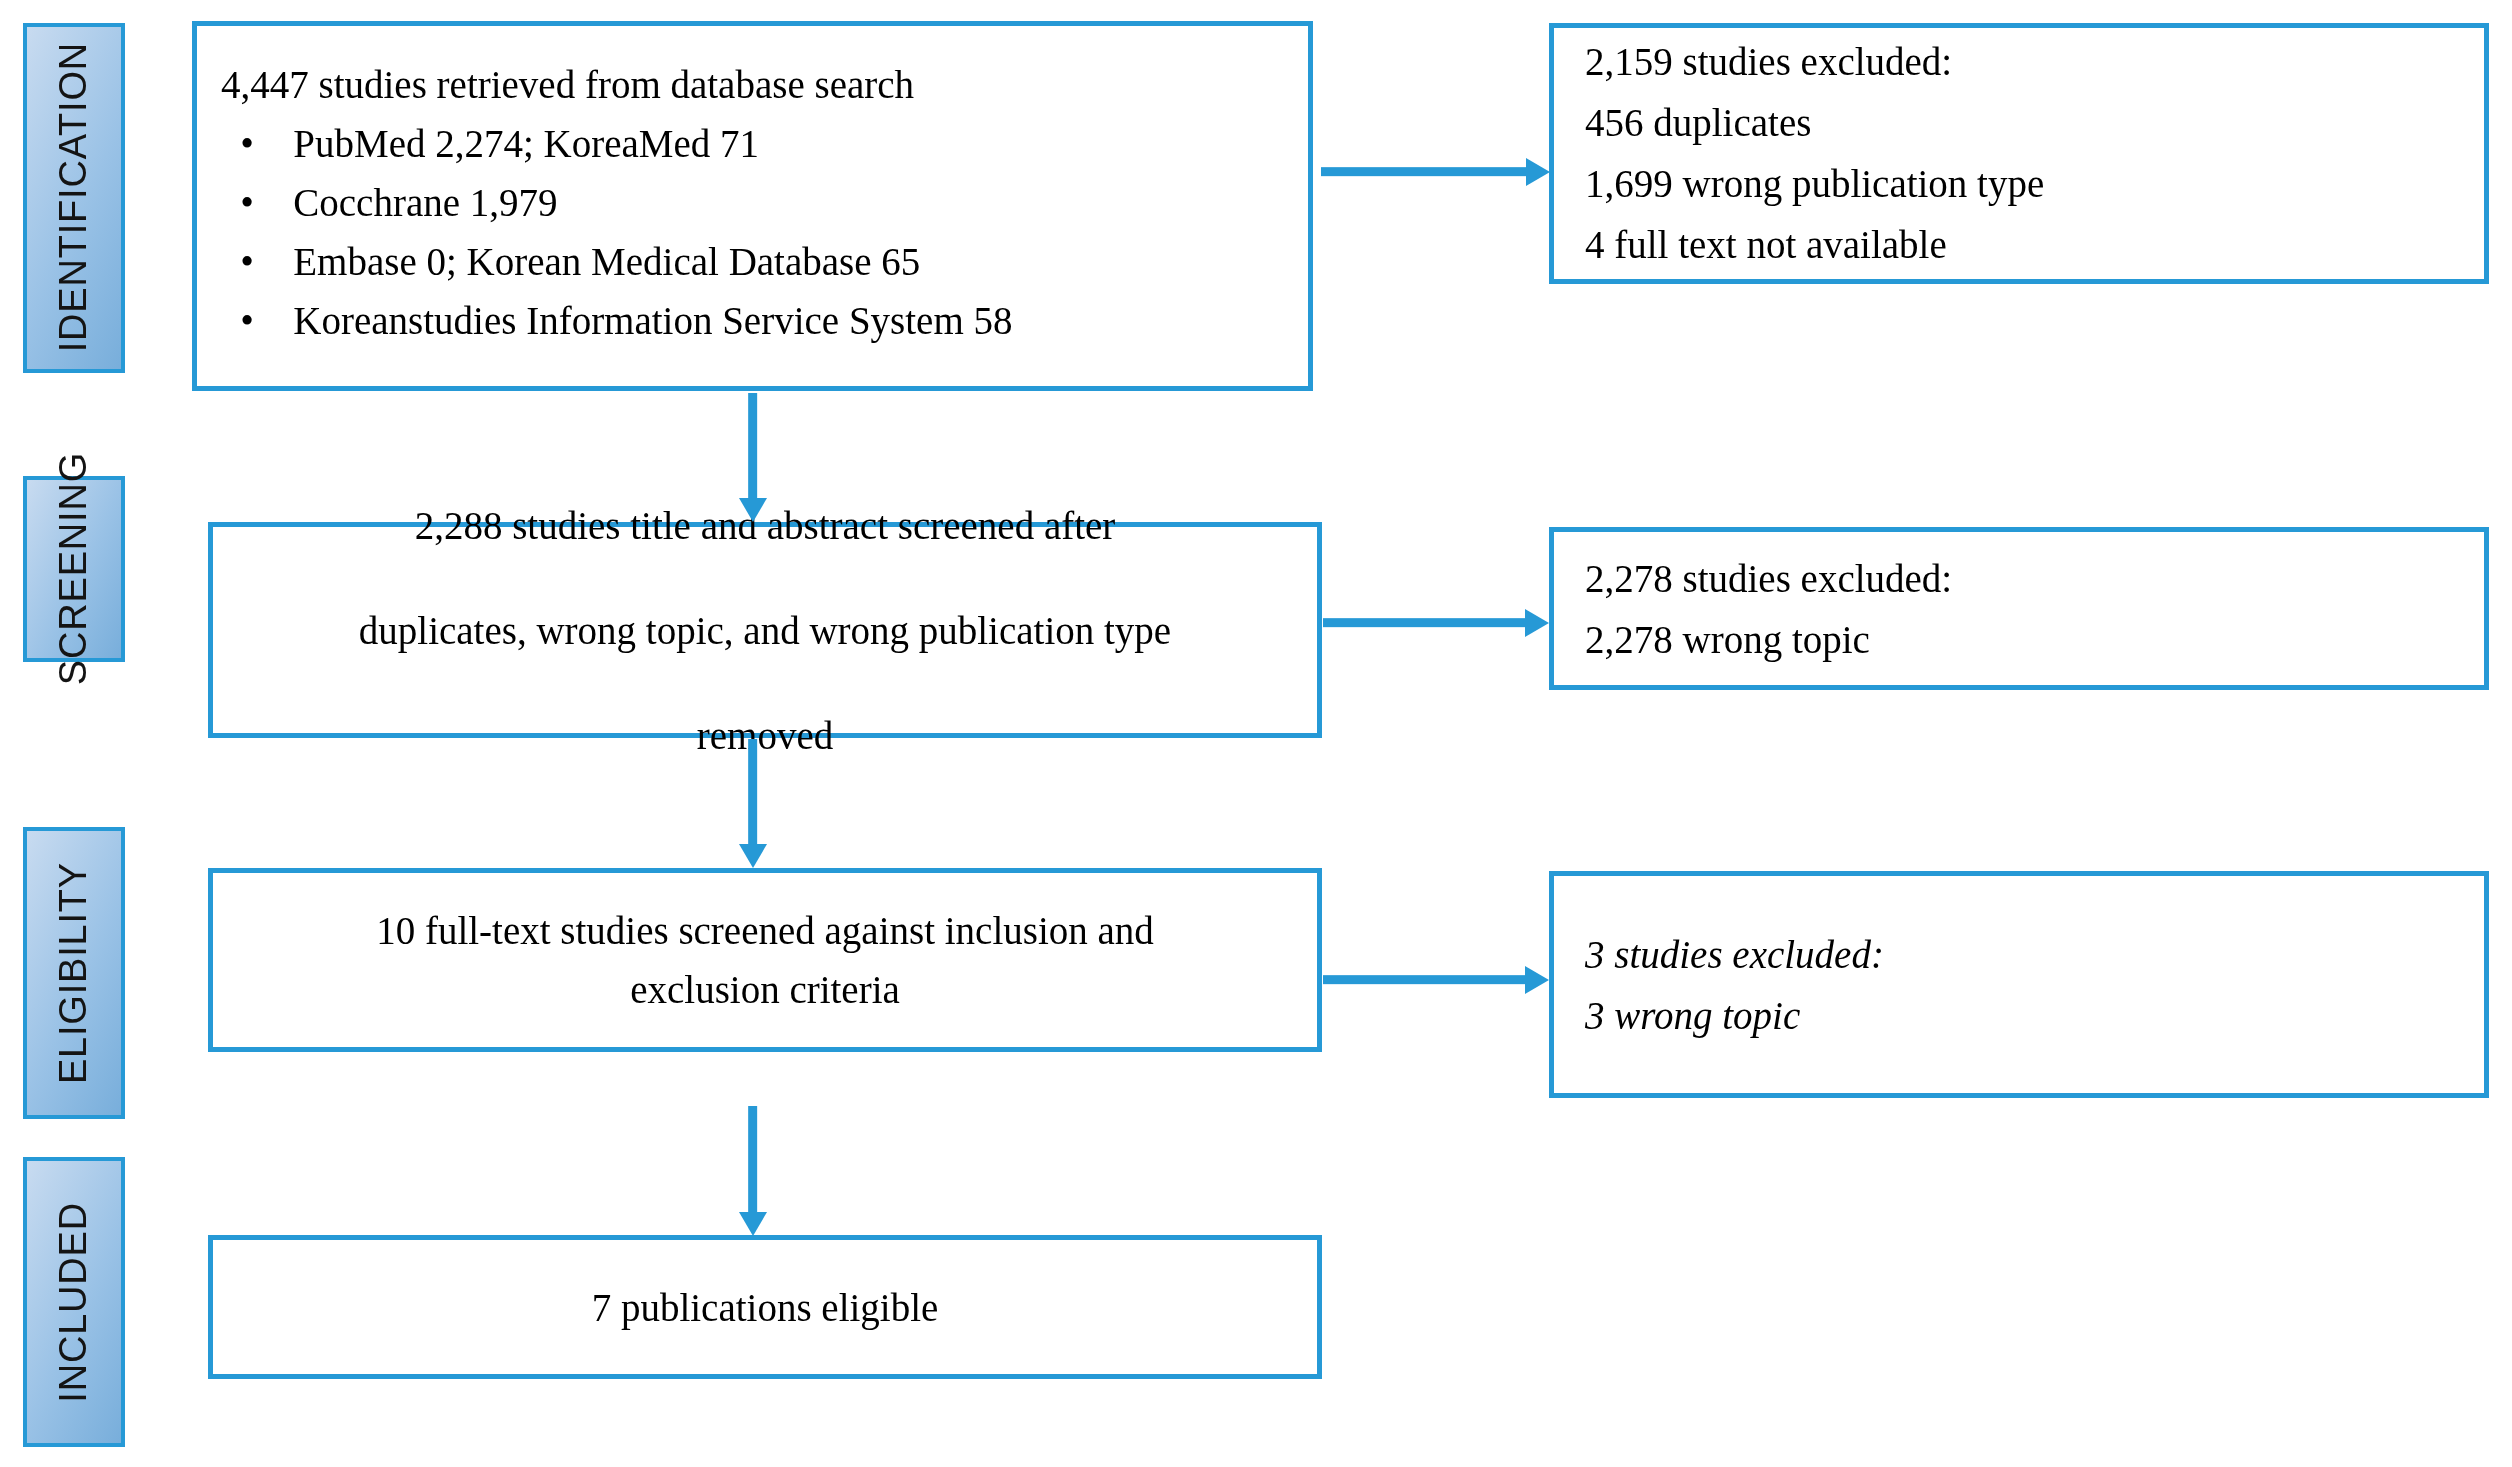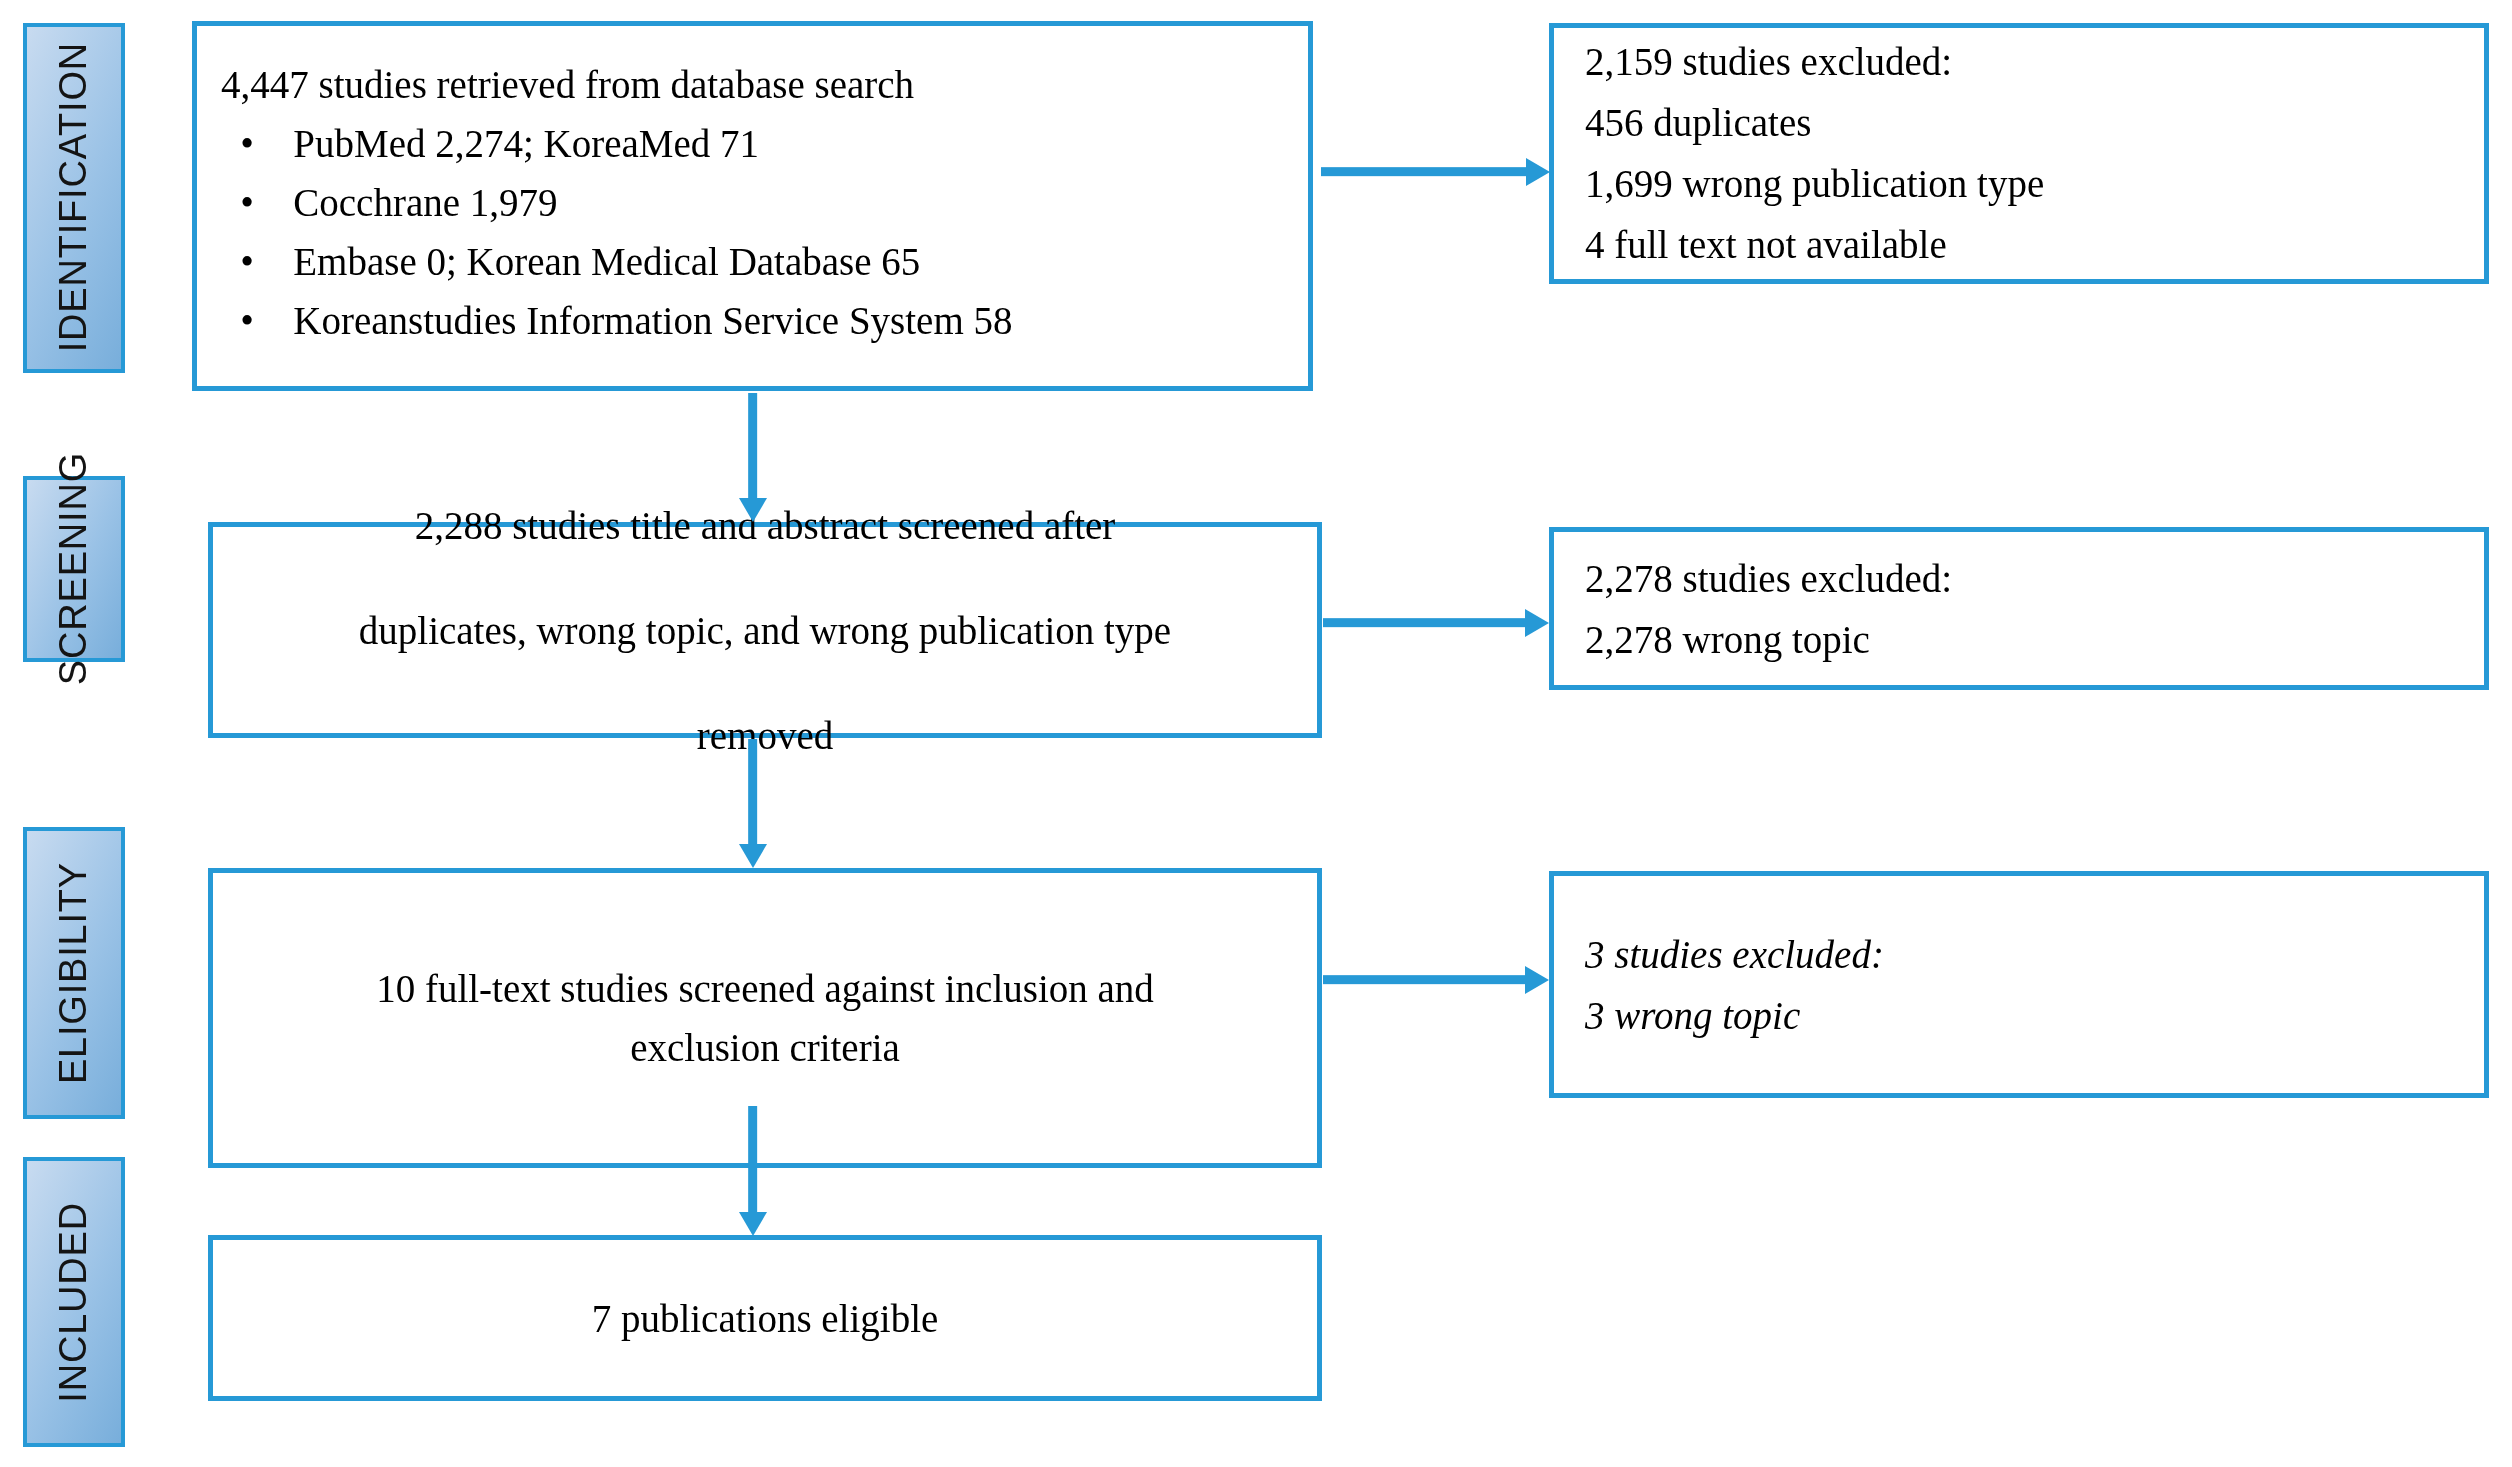--- a/index.html
+++ b/index.html
@@ -103,26 +103,26 @@
       <span>Koreanstudies Information Service System 58</span>
     </div>
   </div>
 
   <div class="fbox center-col" style="left:208px;top:522px;width:1114px;height:216px;gap:46px;">
     <div>2,288 studies title and abstract screened after</div>
     <div>duplicates, wrong topic, and wrong publication type</div>
     <div>removed</div>
   </div>
 
-  <div class="fbox center-col" style="left:208px;top:868px;width:1114px;height:300px;">
+  <div class="fbox center-col" style="left:208px;top:868px;width:1114px;height:184px;">
     <div>10 full-text studies screened against inclusion and</div>
     <div>exclusion criteria</div>
   </div>
 
-  <div class="fbox center-col" style="left:208px;top:1235px;width:1114px;height:166px;">
+  <div class="fbox center-col" style="left:208px;top:1235px;width:1114px;height:144px;">
     <div>7 publications eligible</div>
   </div>
 
   <div class="fbox left-col" style="left:1549px;top:22.5px;width:940px;height:261px;">
     <div>2,159 studies excluded:</div>
     <div>456 duplicates</div>
     <div>1,699 wrong publication type</div>
     <div>4 full text not available</div>
   </div>
 

